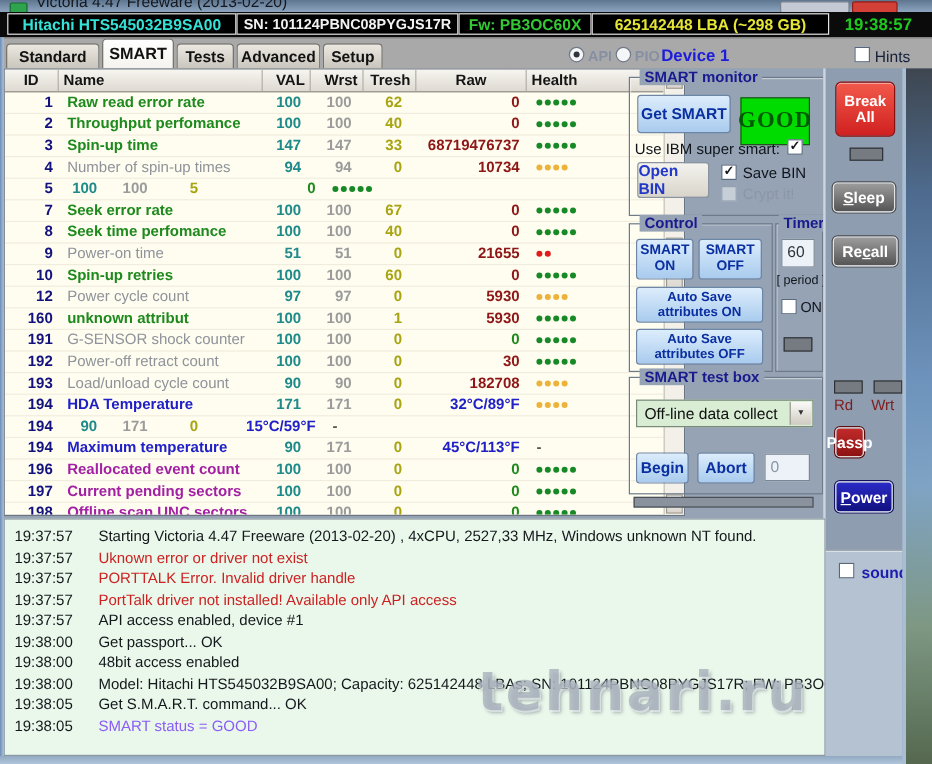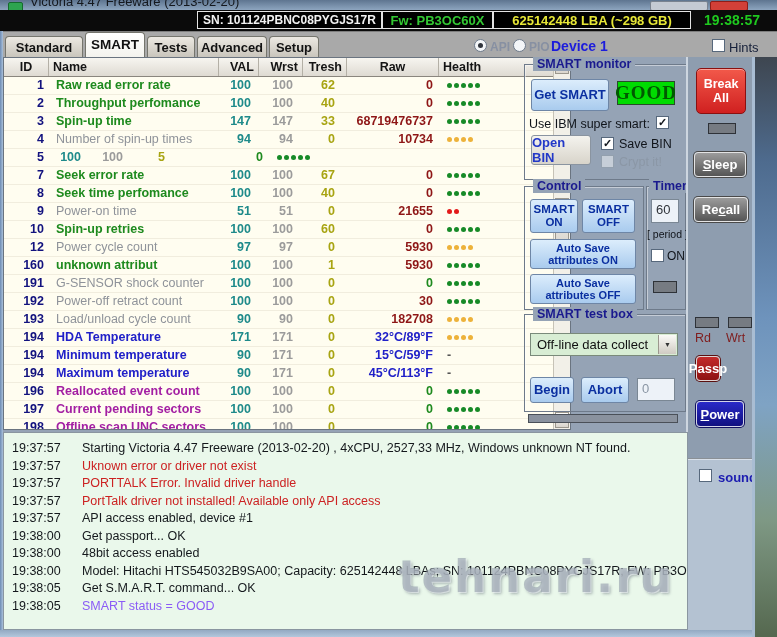--- a/index.html
+++ b/index.html
@@ -147,20 +147,21 @@
 <div id="app">
 
   <div class="abs titlebar">
     <span class="title-icon"></span>
     <span class="title-text">Victoria 4.47  Freeware (2013-02-20)</span>
     <span class="winbtn gray"></span>
     <span class="winbtn red"></span>
   </div>
 
   <div class="abs infobar">
+    <div class="seg seg-model">Hitachi HTS545032B9SA00</div>
     <div class="seg seg-serial">SN: 101124PBNC08PYGJS17R</div>
     <div class="seg seg-fw">Fw: PB3OC60X</div>
     <div class="seg seg-cap">625142448 LBA (~298 GB)</div>
     <div class="clock">19:38:57</div>
   </div>
 
   <div class="abs tabbar">
     <div class="tab" style="left:5px;width:78px;">Standard</div>
     <div class="tab active" style="left:85px;width:60px;">SMART</div>
     <div class="tab" style="left:147px;width:48px;">Tests</div>
@@ -315,21 +316,20 @@
           <span class="tcell c-id">194</span>
           <span class="tcell c-name nc-blue">HDA Temperature</span>
           <span class="tcell c-val">171</span>
           <span class="tcell c-wrst">171</span>
           <span class="tcell c-tresh">0</span>
           <span class="tcell c-raw rc-blue">32°C/89°F</span>
           <span class="tcell c-health"><i style="background: rgb(237, 178, 58);"></i><i style="background: rgb(237, 178, 58);"></i><i style="background: rgb(237, 178, 58);"></i><i style="background: rgb(237, 178, 58);"></i></span>
         </div>
         <div class="trow">
           <span class="tcell c-id">194</span>
-          <span class="tcell c-name nc-blue">Minimum temperature</span>
           <span class="tcell c-val">90</span>
           <span class="tcell c-wrst">171</span>
           <span class="tcell c-tresh">0</span>
           <span class="tcell c-raw rc-blue">15°C/59°F</span>
           <span class="tcell c-health">-</span>
         </div>
         <div class="trow">
           <span class="tcell c-id">194</span>
           <span class="tcell c-name nc-blue">Maximum temperature</span>
           <span class="tcell c-val">90</span>
@@ -369,21 +369,21 @@
     <div class="vscroll">
       <div class="sb-btn sb-up"></div>
       <div class="sb-thumb"></div>
       <div class="sb-btn sb-down"></div>
     </div>
   </div>
 
   <div class="groupbox" style="left:524px;top:64px;width:160px;height:114px;padding-left:20px;">
     <span class="gb-title">SMART monitor</span>
     <div class="bluebtn" style="left:6px;top:14px;width:78px;height:32px;">Get SMART</div>
-    <div class="good" style="left:92px;top:16px;width:58px;height:24px;">GOOD</div>
+    <div class="good" style="left:92px;top:16px;width:58px;height:40px;">GOOD</div>
     <span class="plabel" style="left:4px;top:52px;">Use IBM super smart:</span>
     <span class="cb checked" style="left:131px;top:51px;"></span>
     <div class="graybtn" style="left:6px;top:70px;width:60px;height:30px;">Open BIN</div>
     <span class="cb checked" style="left:76px;top:72px;"></span>
     <span class="plabel" style="left:94px;top:72px;">Save BIN</span>
     <span class="cb disabled" style="left:76px;top:90px;"></span>
     <span class="plabel dis" style="left:94px;top:90px;">Crypt it!</span>
   </div>
 
   <div class="groupbox" style="left:524px;top:186px;width:118px;height:122px;">

